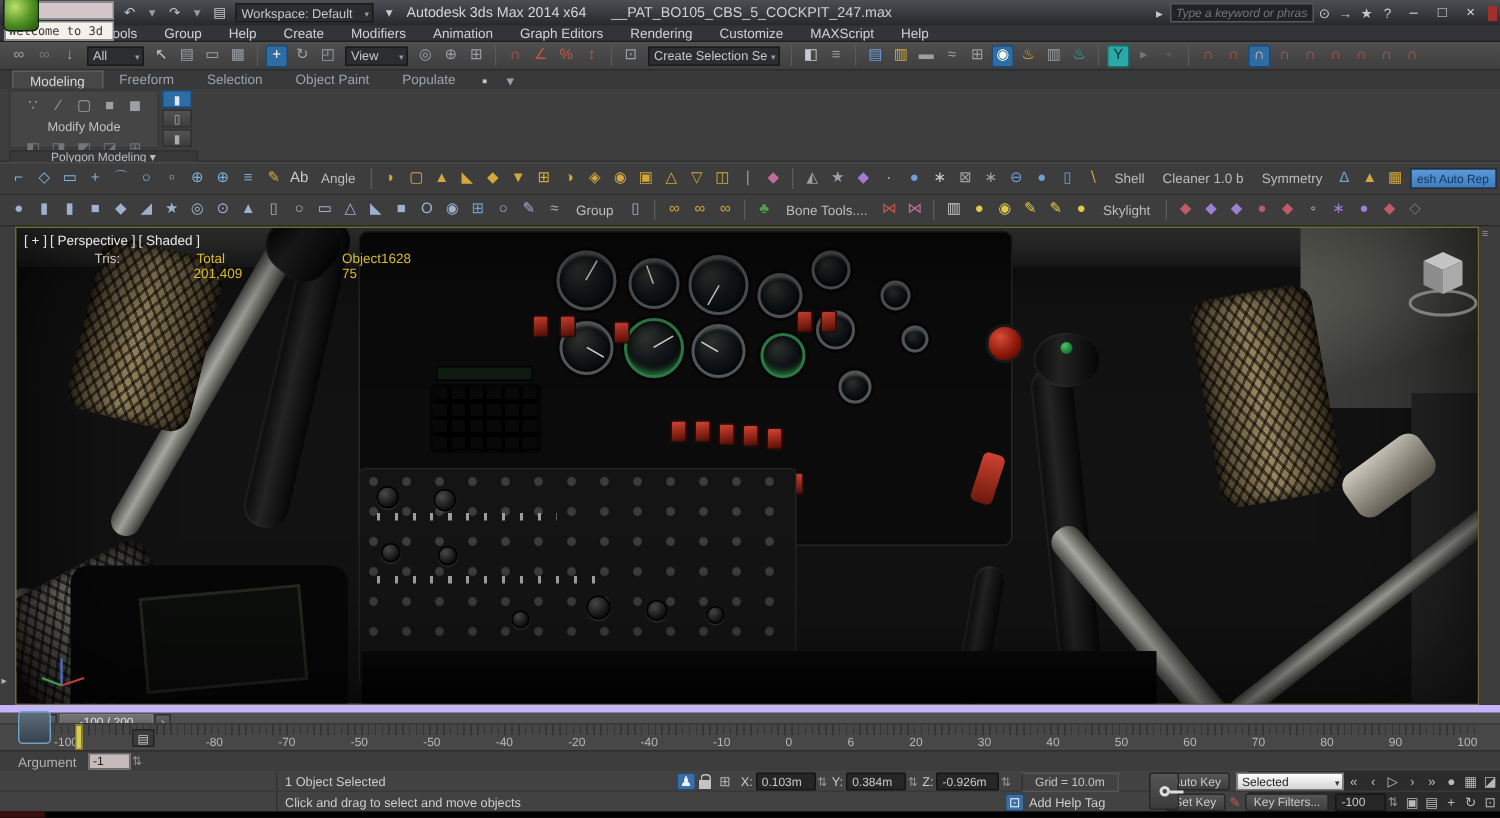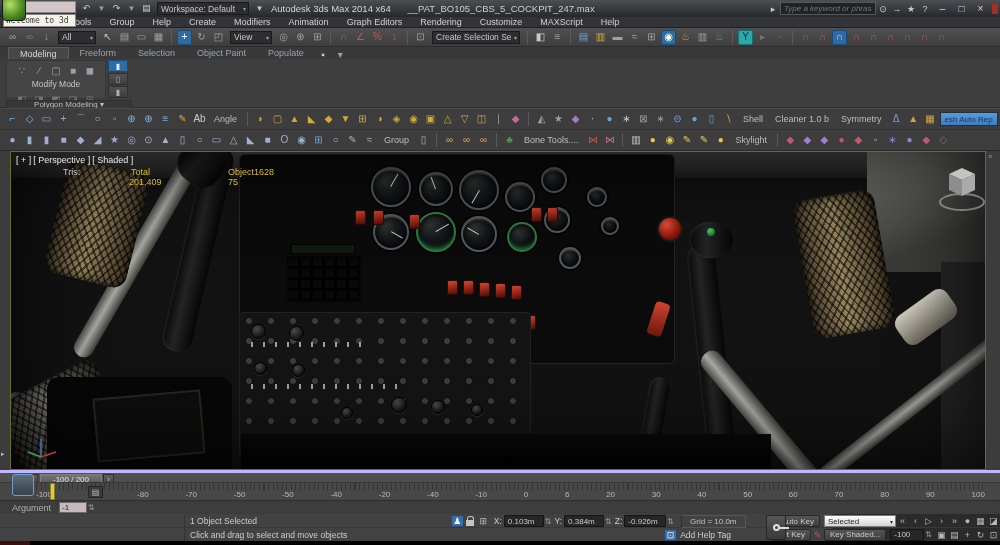--- a/index.html
+++ b/index.html
@@ -110,21 +110,21 @@
   .knob{position:absolute;border-radius:50%;background:radial-gradient(circle at 35% 30%,#4a4a4a,#111 70%);
     border:1px solid #000;box-shadow:0 1px 1px rgba(255,255,255,.12)}
   .togglerow{position:absolute;height:5px;background:repeating-linear-gradient(90deg,#9aa0a0 0 2px,transparent 2px 12px)}
   .vplabel{position:absolute;left:5px;top:3px;color:#e8e8e8;font-size:9px;z-index:6;display:flex;gap:2px}
   .vplabel span{cursor:default}
   .stats{position:absolute;z-index:6;color:#d8bb32;font-size:9px}
   .vig{position:absolute;inset:0;box-shadow:inset 0 0 90px rgba(0,0,0,.9);z-index:4;pointer-events:none}
 
   
   #timeslider{position:absolute;left:0;top:470px;width:1000px;height:12px;background:#4f4f4f;
-    border-top:3px solid #c4b5fd}
+    border-top:5px solid #c4b5fd}
   .tsbtn{position:absolute;top:1px;width:11px;height:10px;background:linear-gradient(#5f5f5f,#474747);
     border:1px solid #303030;color:#c9c9c9;font-size:8px;display:flex;align-items:center;justify-content:center}
   .tshandle{position:absolute;left:40px;top:1px;width:62px;height:10px;background:linear-gradient(#757575,#5a5a5a);
     border:1px solid #7e7e7e;color:#e2e2e2;font-size:8px;display:flex;align-items:center;justify-content:center}
   #minicurve{position:absolute;left:12px;top:474px;width:22px;height:22px;border-radius:3px;z-index:7;
     background:linear-gradient(#5d6d79,#36424e);border:1px solid #6fa0c8}
   #trackbar{position:absolute;left:0;top:482px;width:1000px;height:18px;background:#474747;
     border-top:1px solid #383838}
   .ticksbg{position:absolute;left:36px;right:15px;top:0;height:7px;
     background:repeating-linear-gradient(90deg,#353535 0 1px,transparent 1px 4.55px)}
@@ -608,21 +608,21 @@
       <span class="sico">◪</span>
     </div>
     <div class="srow" id="srowB">
       <span class="stext" style="margin-left:190px">Click and drag to select and move objects</span>
       <span style="margin-left:auto"></span>
       <span class="sico bluebg">⊡</span>
       <span class="stext" style="margin-left:3px">Add Help Tag</span>
       <span style="width:40px"></span>
       <span class="sbtn">Set Key</span>
       <span class="sico" style="color:#c05a4a">✎</span>
-      <span class="sbtn">Key Shaded...</span>
+      <span class="sbtn">Key Filters...</span>
       <span class="sfield" style="width:34px;margin-left:4px">-100</span>
         <span class="spn">⇅</span>
       <span class="sico">▣</span>
       <span class="sico">▤</span>
       <span class="sico">+</span>
       <span class="sico">↻</span>
       <span class="sico">⊡</span>
     </div>
   </div>
   <div class="keybtn">

